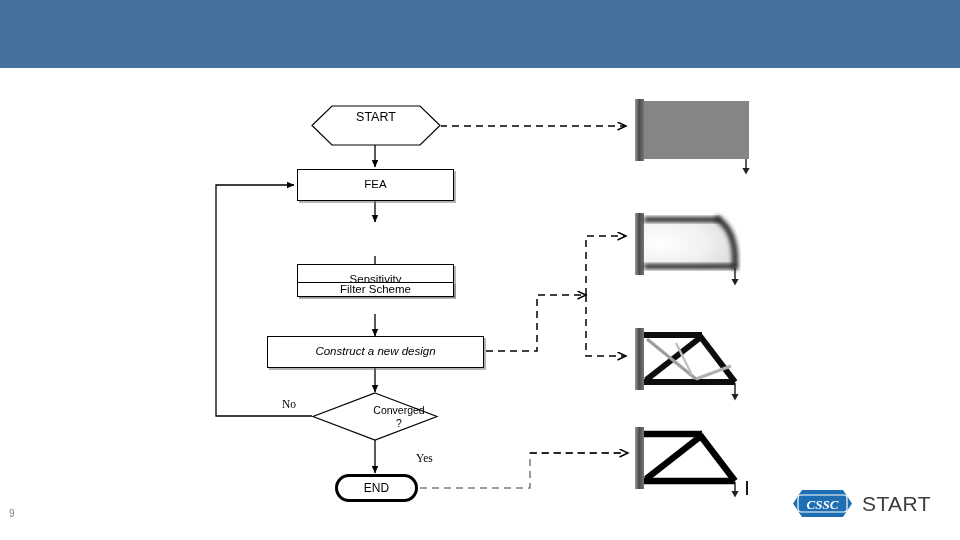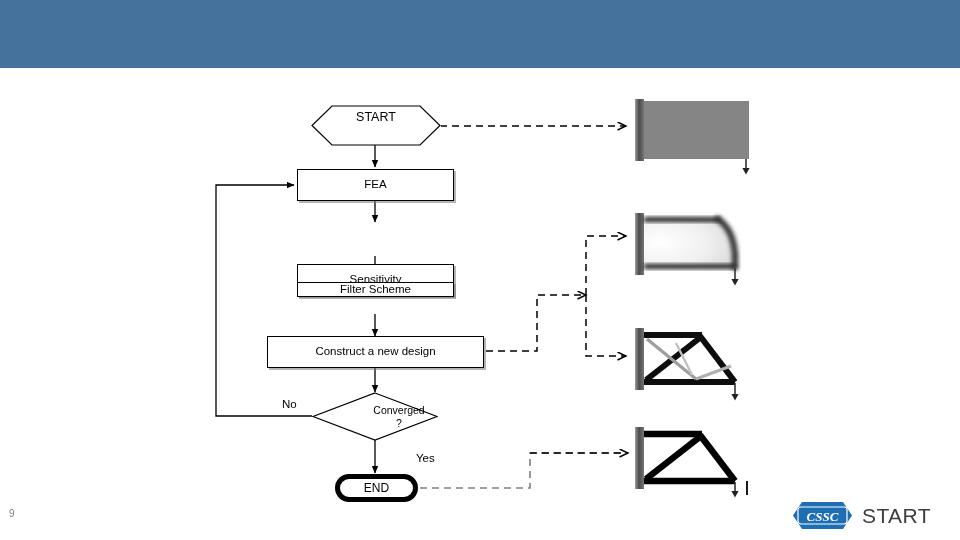--- a/index.html
+++ b/index.html
@@ -66,51 +66,52 @@
     display: flex; align-items: center; justify-content: center;
     font-size: 10.5px; color: #000; line-height: 1.15; text-align: center;
   }
   .diamond .dsvg { position: absolute; left: 0; top: 0; }
   .diamond .dlabel { position: relative; z-index: 2; margin-left: 48px; }
 
   
   .stadium {
     position: absolute;
     background: #ffffff;
-    border: 5px solid #000000;
+    border: 3px solid #000000;
     border-radius: 999px;
     display: flex; align-items: center; justify-content: center;
     font-size: 12px; color: #000;
   }
 
   .edge-label {
     position: absolute;
     font-size: 11.5px;
     color: #000;
     white-space: nowrap;
+    font-family: Liberation Serif, serif;
   }
 
   
   .conn {
     position: absolute; left: 0; top: 0;
     width: 960px; height: 540px;
     pointer-events: none;
   }
 
   
   .figure { position: absolute; }
   .figure svg { display: block; }
 
   
   #page-number {
     position: absolute; left: 9px; top: 508px;
     font-size: 10px; color: #808080;
   }
   #logo-wrap {
-    position: absolute; left: 792px; top: 501px;
+    position: absolute; left: 792px; top: 489px;
     display: flex; align-items: center; gap: 9px; text-align: right;
   }
   #logo-badge { position: relative; width: 61px; height: 29px; }
   #logo-text {
     font-size: 21px;
     color: #3d3d3d;
     letter-spacing: 0.4px;
   }
 </style>
 </head>
@@ -174,21 +175,21 @@
   </div>
 
   <div class="node" style="left:297px; top:224px; width:157px; height:32px;margin-top:40px;">
     <span>Sensitivity</span>
   </div>
 
   <div class="node" style="left:297px; top:282px; width:157px; height:15px;">
     <span>Filter Scheme</span>
   </div>
 
-  <div class="node" style="left:267px; top:336px; width:217px; height:32px;">
+  <div class="node" style="left:267px; top:336px; width:217px; height:32px;font-style:italic;">
     <span>Construct a new design</span>
   </div>
 
   <div class="diamond" style="left:312px; top:392px; width:126px; height:49px;">
     <svg class="dsvg" width="126" height="49" viewBox="0 0 126 49">
       <polygon points="63,1 125,24.5 63,48 1,24.5" fill="#ffffff" stroke="#000000" stroke-width="1.2"></polygon>
     </svg>
     <span class="dlabel">
       <span>Converged</span><br>
       <span>?</span>

